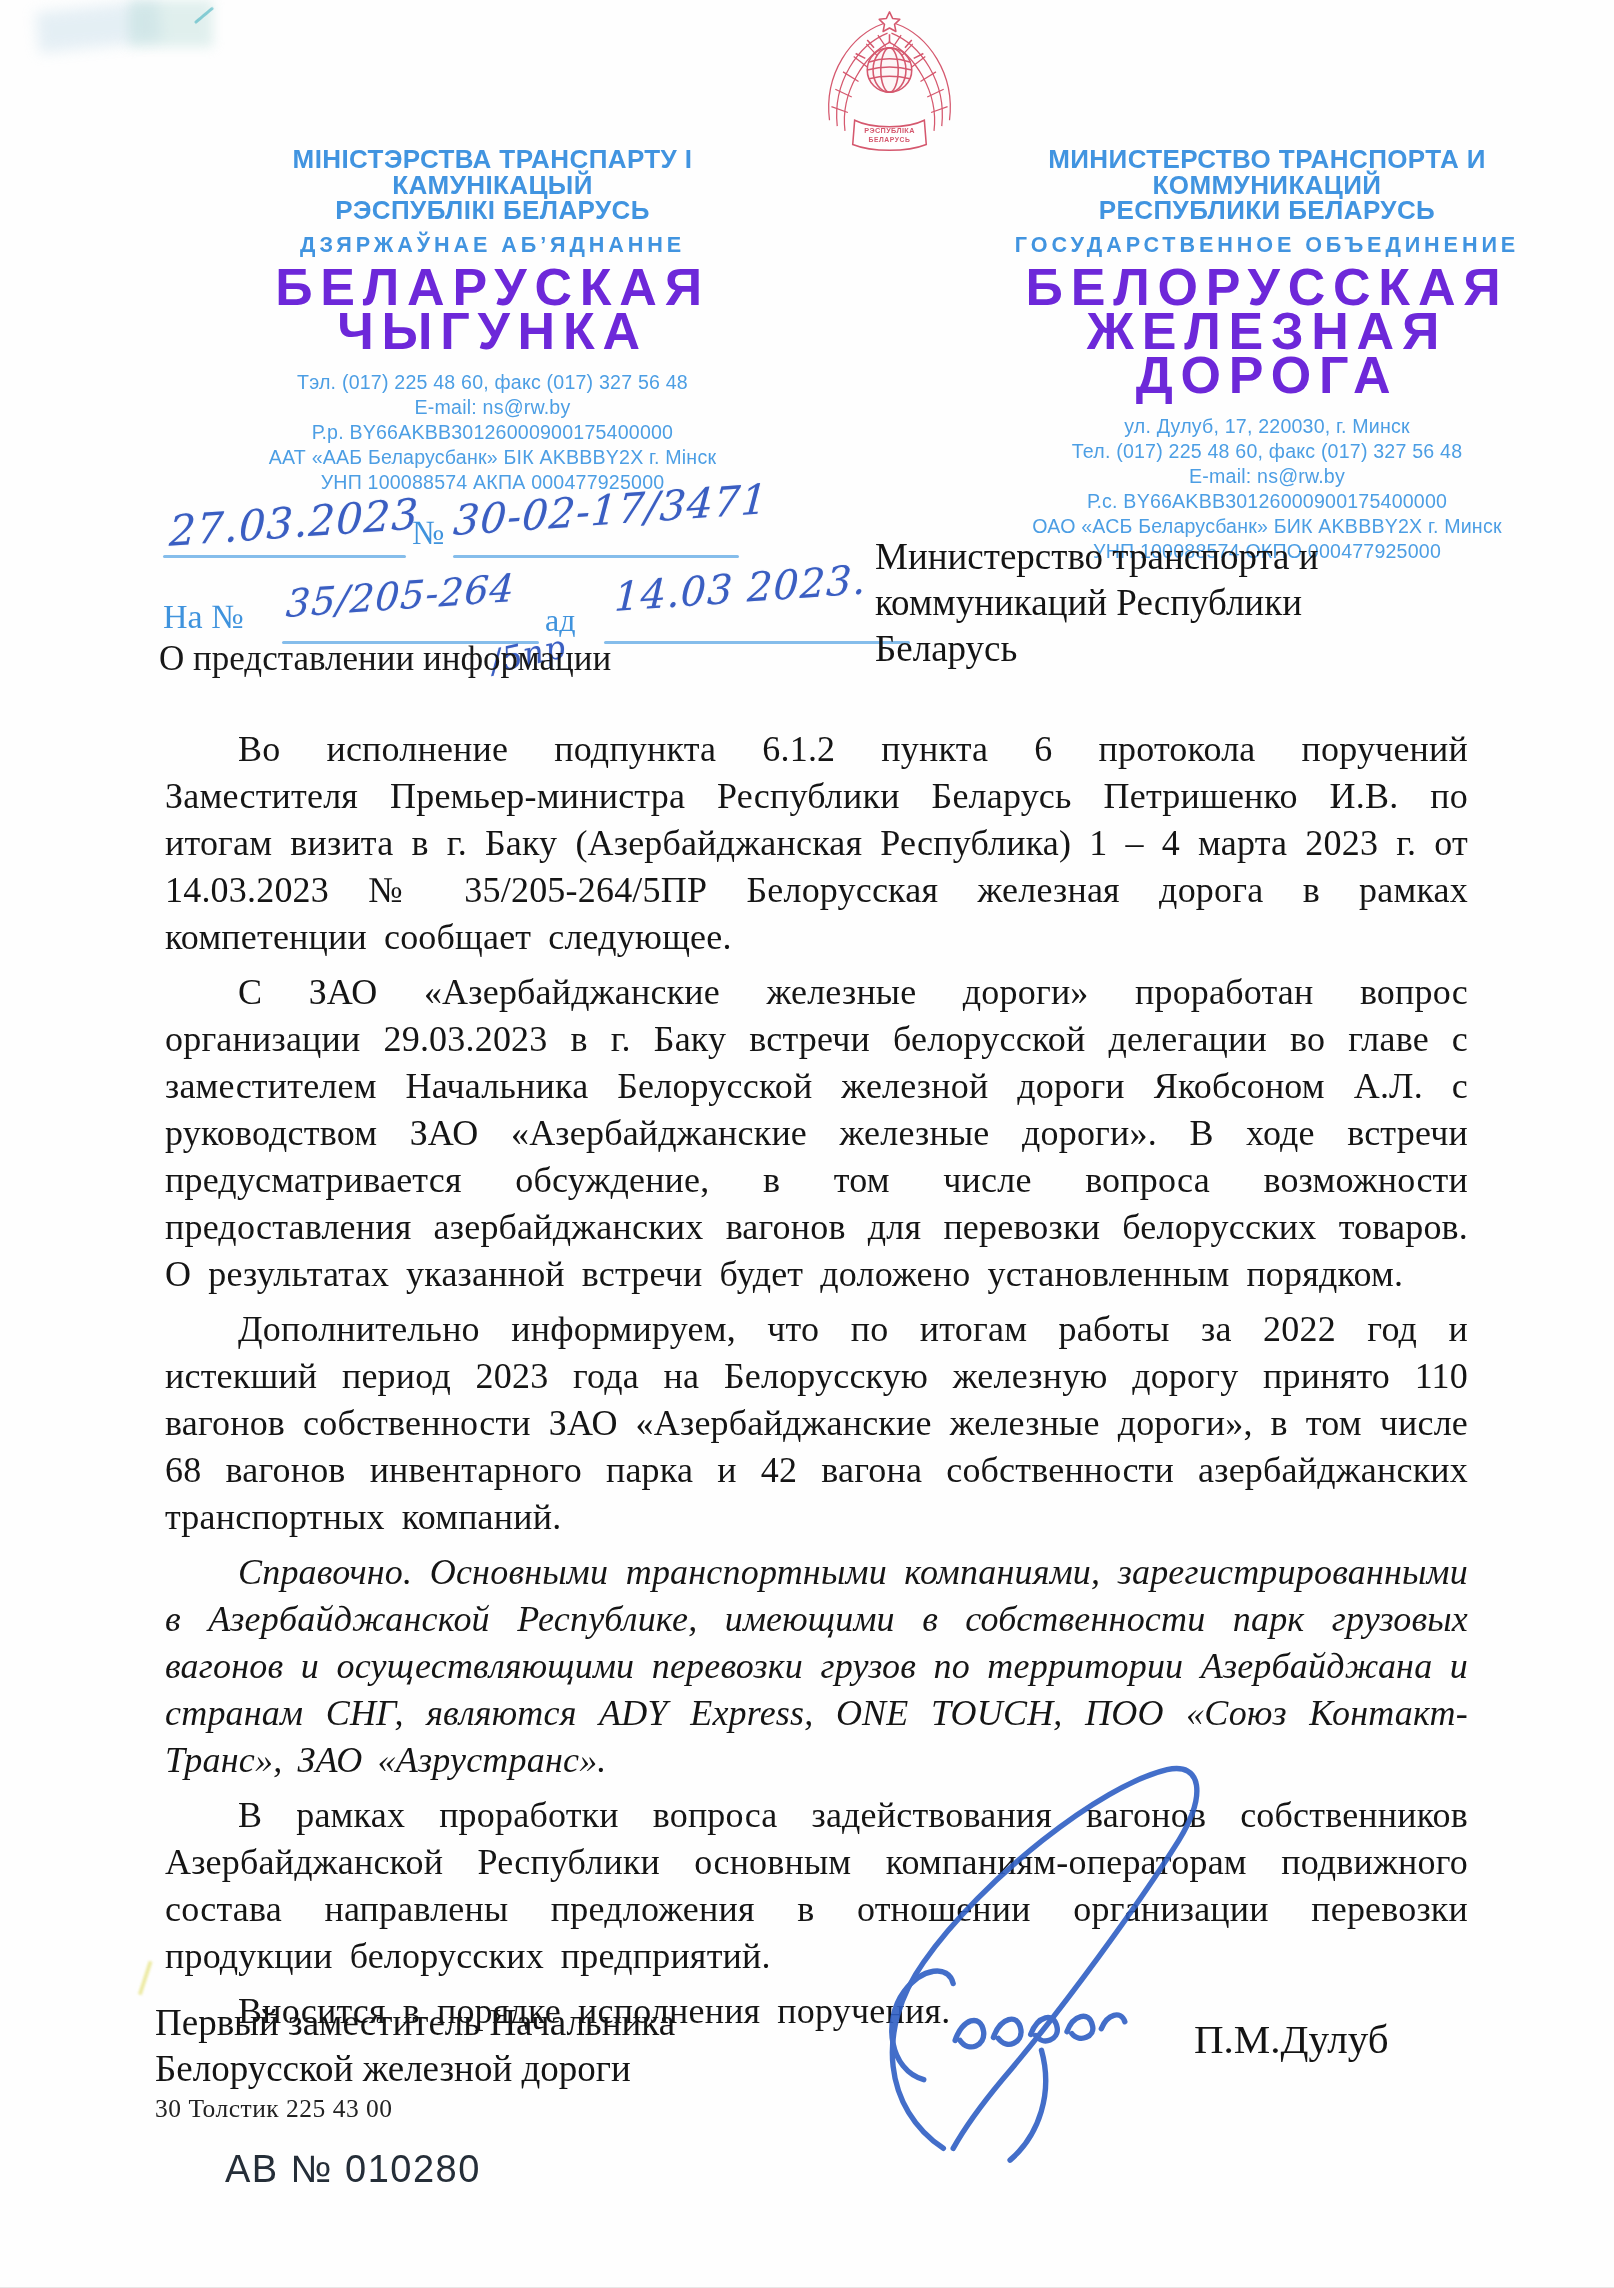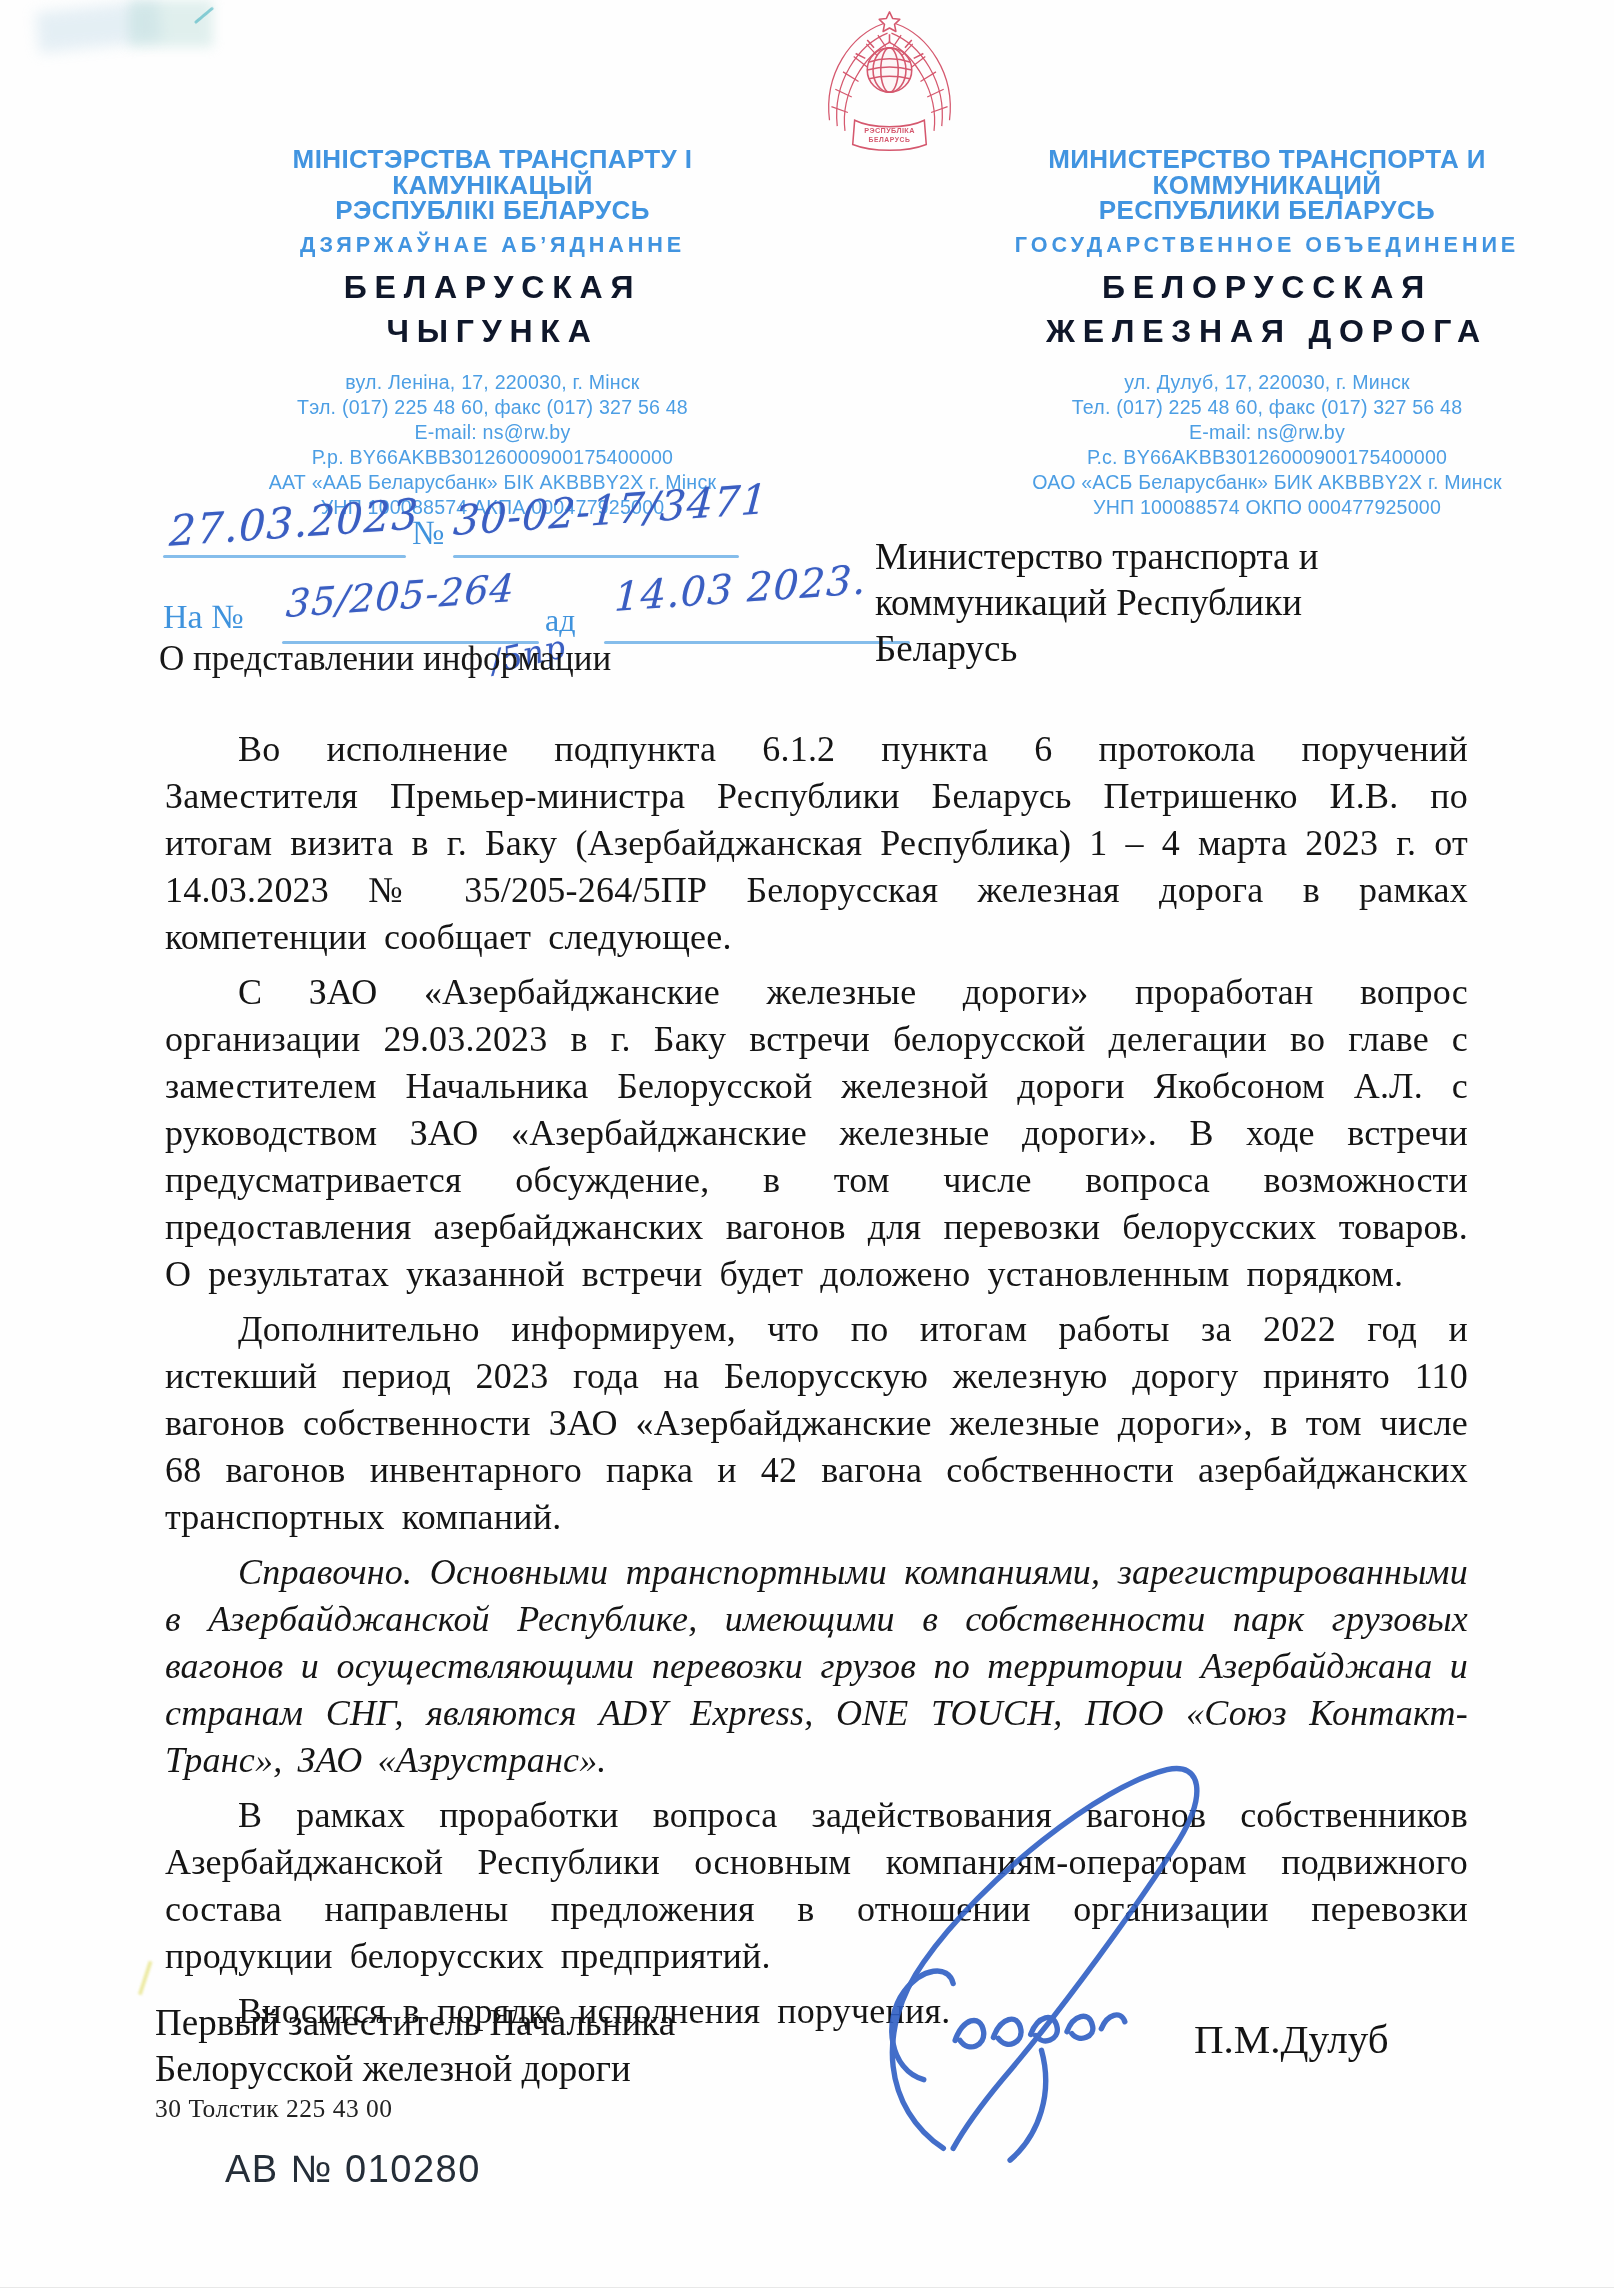--- a/index.html
+++ b/index.html
@@ -16,21 +16,21 @@
   .smudge2{left:129px;top:0;width:84px;height:47px;background:#b8dcd8;opacity:.42;filter:blur(5.9px);}
   .tick-teal{left:192px;top:13.7px;width:23.5px;height:2.9px;background:#27a7b8;opacity:.5;transform:rotate(-40deg);border-radius:2px;filter:blur(0.5px);}
   .tick-yellow{left:143px;top:1962px;width:9.8px;height:35px;border-left:4.9px solid #d8d43a;opacity:.45;transform:rotate(18deg);filter:blur(1px);}
 
   
   .lh{top:147px;text-align:center;font-family:"Liberation Sans",sans-serif;}
   .lh-left{left:191px;width:603px;}
   .lh-right{left:1000px;width:534px;}
   .lh-ministry{font-weight:bold;font-size:26px;line-height:25.5px;letter-spacing:0.4px;color:#4194e0;}
   .lh-orgtype{font-weight:bold;font-size:21.6px;line-height:25.5px;letter-spacing:3.9px;color:#4194e0;margin-top:8px;}
-  .lh-orgname{font-weight:bold;font-size:32px;line-height:44px;letter-spacing:7.8px;color:#0f172a;margin-top:7.8px;}
+  .lh-orgname{font-weight:bold;font-size:52px;line-height:44px;letter-spacing:7.8px;color:#6d28d9;margin-top:7.8px;}
   .lh-contact{margin-top:17.6px;font-size:19.6px;line-height:25px;color:#4c9ee4;letter-spacing:0.2px;}
 
   
   .ref-label{position:absolute;font-family:"Liberation Serif",serif;color:#3f93dd;}
   .ref-line{position:absolute;height:2.5px;background:#85bdeb;border-radius:2px;}
   .hw{
     position:absolute;font-family:"DejaVu Serif",serif;font-style:italic;
     color:#3a5ec2;white-space:nowrap;letter-spacing:1px;
     text-shadow:0 0 1px rgba(58,94,194,.35);
   }
@@ -94,21 +94,20 @@
     <text x="80" y="138" text-anchor="middle" font-family="Liberation Sans, sans-serif" font-size="7" font-weight="bold" letter-spacing="0.6" fill="#d5586e">БЕЛАРУСЬ</text>
   </svg>
 
   <div class="abs lh lh-left">
     <div class="lh-ministry preline">МІНІСТЭРСТВА ТРАНСПАРТУ І КАМУНІКАЦЫЙ
 РЭСПУБЛІКІ БЕЛАРУСЬ</div>
     <div class="lh-orgtype">ДЗЯРЖАЎНАЕ АБ’ЯДНАННЕ</div>
     <div class="lh-orgname preline">БЕЛАРУСКАЯ
 ЧЫГУНКА</div>
     <div class="lh-contact">
-      <div>вул. Леніна, 17, 220030, г. Мінск</div>
       <div>Тэл. (017) 225 48 60, факс (017) 327 56 48</div>
       <div>E-mail: ns@rw.by</div>
       <div>Р.р. BY66AKBB30126000900175400000</div>
       <div>ААТ «ААБ Беларусбанк» БІК AKBBBY2X г. Мінск</div>
       <div>УНП 100088574  АКПА 000477925000</div>
     </div>
   </div>
 
   <div class="abs lh lh-right">
     <div class="lh-ministry preline">МИНИСТЕРСТВО ТРАНСПОРТА И КОММУНИКАЦИЙ

